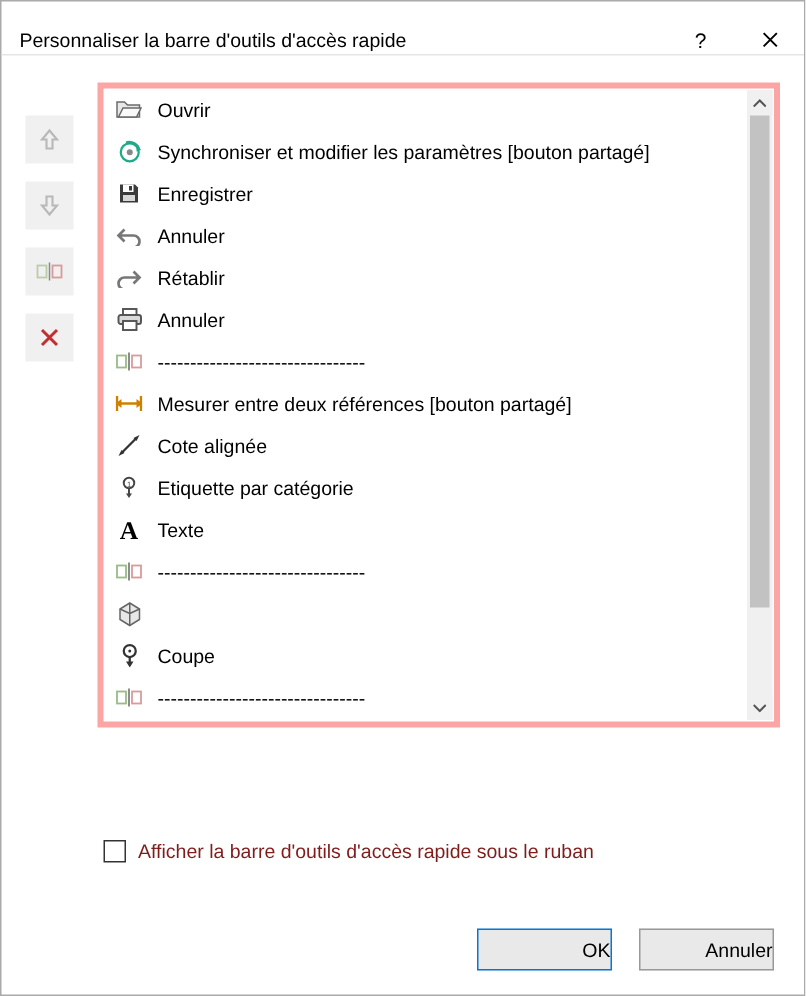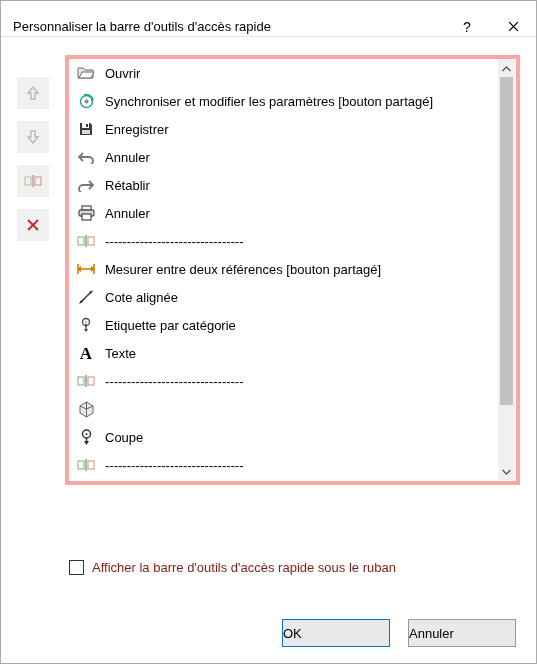--- a/index.html
+++ b/index.html
@@ -148,27 +148,27 @@
   }
   .checklbl { font-size: 13px; color: #7f1d1d; }
   .btnrow {
     display: flex;
     justify-content: flex-end;
     gap: 18px;
     margin-top: 44px;
     padding-right: 4px;
   }
   .btn {
-    width: 108px;
+    width: 90px;
     height: 28px;
     border: 1px solid #999;
     background: #e9e9e9;
     display: flex;
     align-items: center;
-    justify-content: flex-start;
+    justify-content: flex-end;
     font-size: 13px;
   }
   .btn.primary {
     border: 1.5px solid #0078d7;
   }
 </style>
 </head>
 <body>
 
 <div class="dialog">

